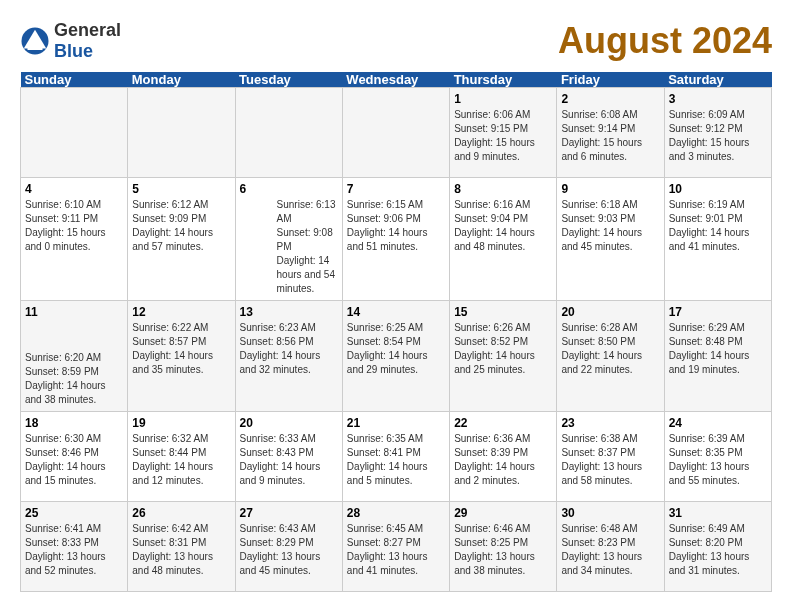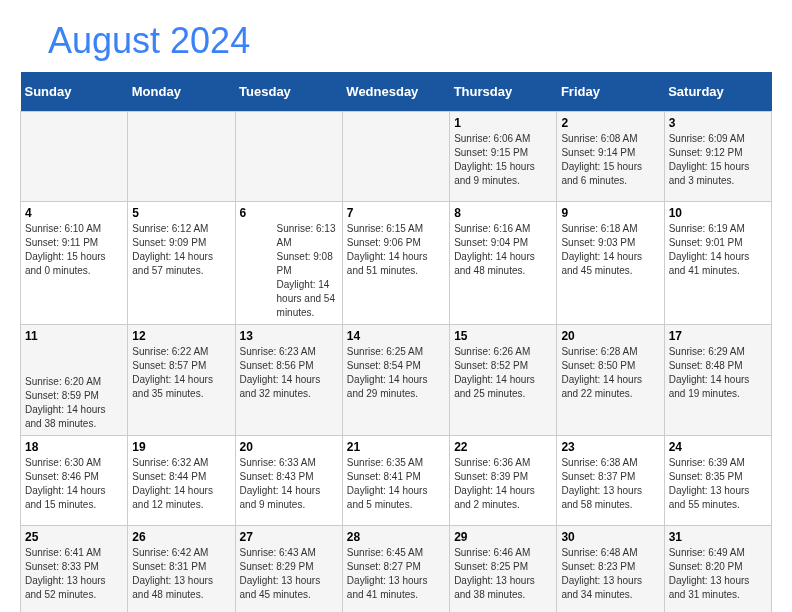--- a/index.html
+++ b/index.html
@@ -23,37 +23,37 @@
     }
     .logo-icon {
       width: 30px;
       height: 30px;
     }
     .title-block {
       text-align: right;
     }
     .main-title {
       font-size: 36px;
-      font-weight: normal;
-      color: #3b82f6;
+      font-weight: bold;
+      color: #a16207;
       margin-left: 28px;
     }
     .subtitle {
       font-size: 16px;
       color: #555;
     }
     table {
       width: 100%;
       border-collapse: collapse;
       font-size: 11px;
     }
     thead tr th {
       background-color: #1a56a0;
       color: #fff;
-      padding: 12px 4px;
+      padding: 0 4px;
       text-align: left;
       font-size: 13px;
       font-weight: bold;
     }
     tbody tr td {
       border: 1px solid #ccc;
       vertical-align: top;
       padding: 4px 4px;
       min-height: 80px;
       height: 90px;
@@ -73,20 +73,31 @@
     .day-info {
       font-size: 10px;
       color: #333;
       line-height: 1.4;
     }
   </style>
 </head>
 <body>
 
 <div class="header">
+  <div class="logo">
+    <svg class="logo-icon" viewBox="0 0 40 40">
+      <circle cx="20" cy="20" r="18" fill="#1a56a0"></circle>
+      <polygon points="20,5 35,30 5,30" fill="white"></polygon>
+      <rect x="10" y="28" width="20" height="4" fill="white"></rect>
+    </svg>
+    <div>
+      <span style="font-size:18px;font-weight:bold;color:#333;">General</span><br>
+      <span style="font-size:18px;font-weight:bold;color:#1a56a0;">Blue</span>
+    </div>
+  </div>
   <div class="title-block">
     <div class="main-title">August 2024</div>
   </div>
 </div>
 
 <table>
   <thead>
     <tr>
     <th>Sunday</th>
         <th>Monday</th>

